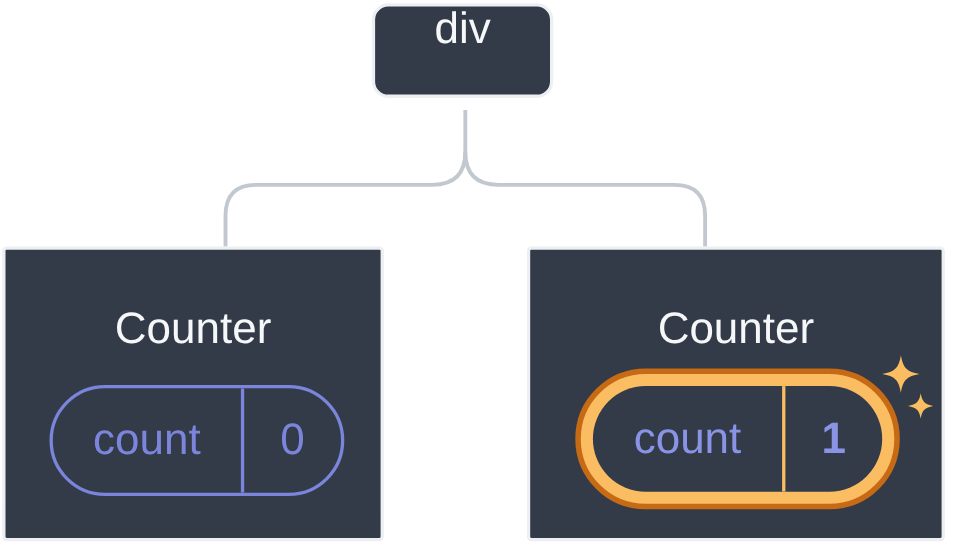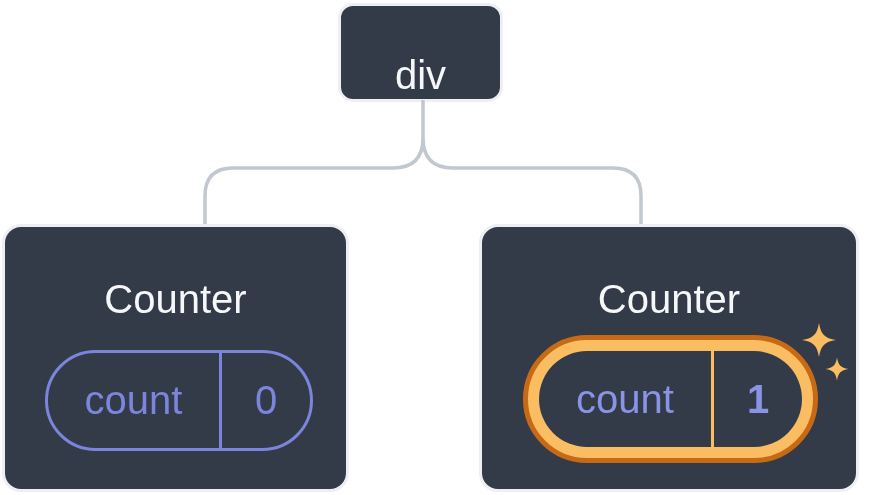--- a/index.html
+++ b/index.html
@@ -12,26 +12,26 @@
   .canvas {
     position: relative;
     width: 881px; height: 495px;
     background: var(--bg, #ffffff);
   }
 
   
   .root-node {
     position: absolute;
     left: 338px; top: 3px;
-    width: 165px; height: 99px;
+    width: 165px; height: 86px;
     background: var(--card_bg);
     border: 3px solid var(--card_border);
     border-radius: 15px;
     box-sizing: border-box;
-    display: flex; align-items: flex-end; justify-content: center;
+    display: flex; align-items: flex-start; justify-content: center;
   }
   .root-label {
     color: var(--text);
     font-size: 40px;
     line-height: 1;
     padding-bottom: 4px;
   }
 
   
   svg.connectors {
@@ -44,21 +44,21 @@
     stroke: var(--connector);
     stroke-width: 3.5;
   }
 
   
   .card {
     position: absolute;
     top: 224px; height: 268px;
     background: var(--card_bg);
     border: 3px solid var(--card_border);
-    border-radius: 19px;
+    border-radius: 4px;
     box-sizing: border-box;
     text-decoration: underline;
   }
   .card.left  { left: 2px;   width: 347px; }
   .card.right { left: 479px; width: 380px; }
   .card-title {
     position: absolute; top: 50px; left: 0;
     width: 100%;
     text-align: center;
     color: var(--text);

